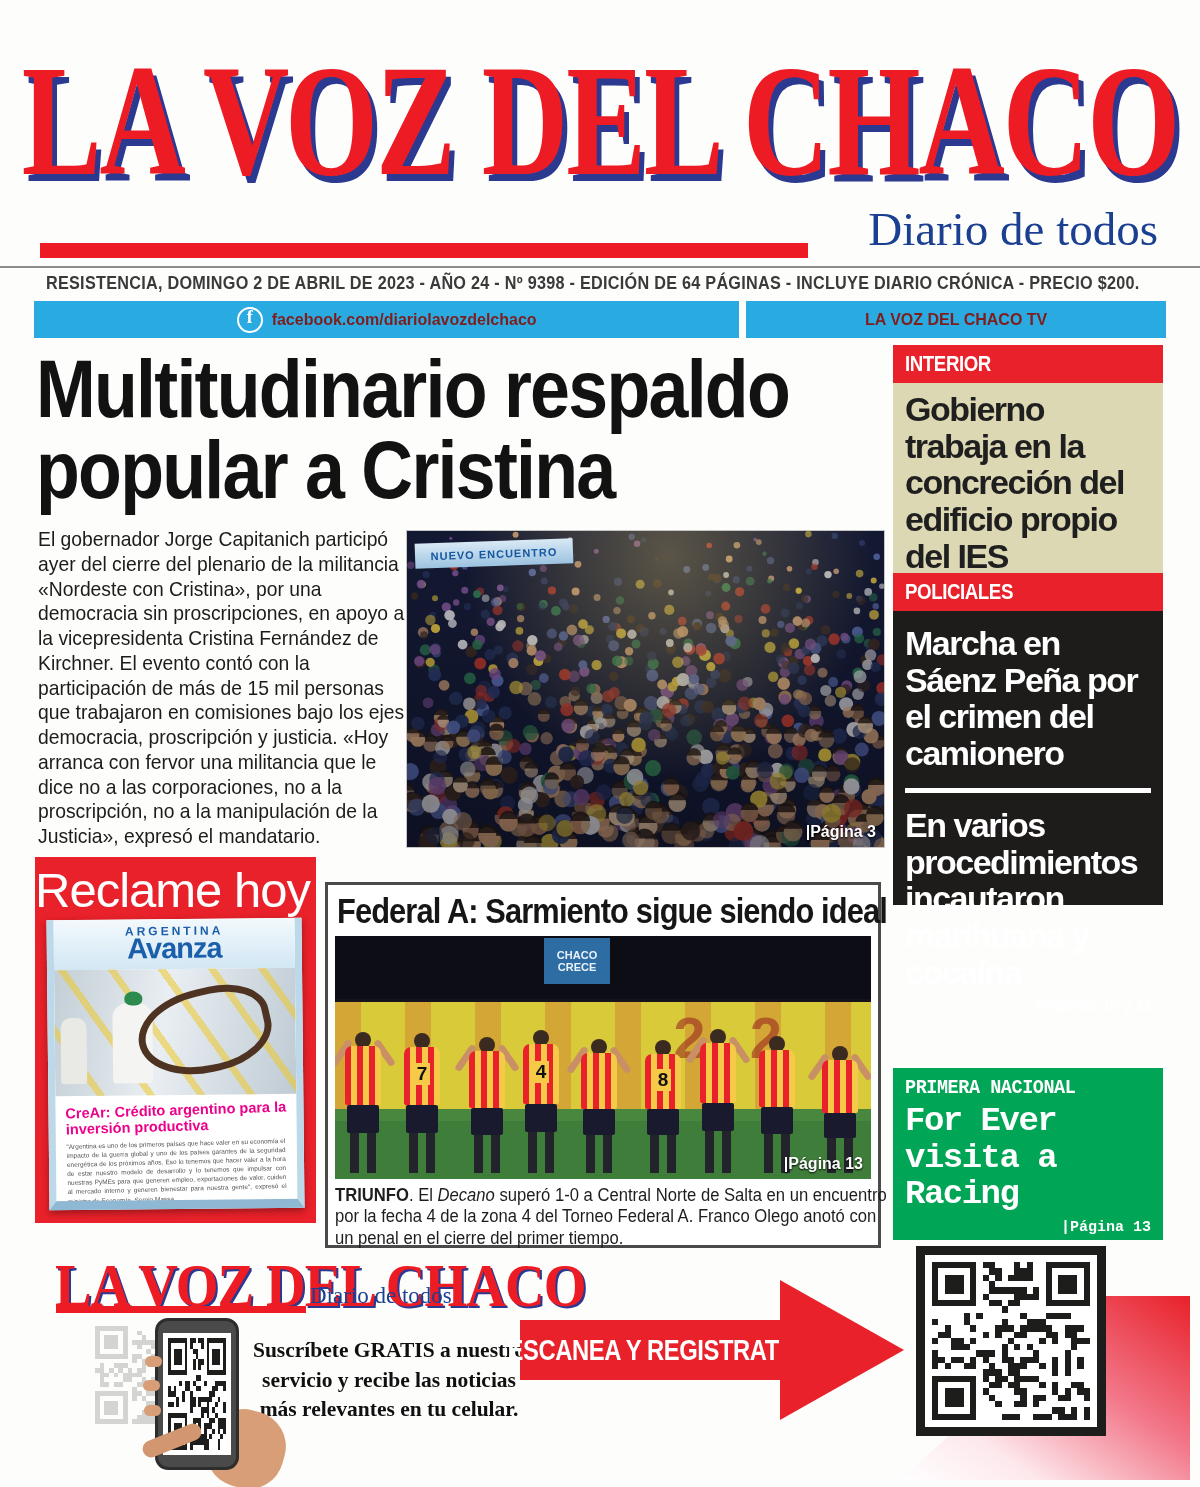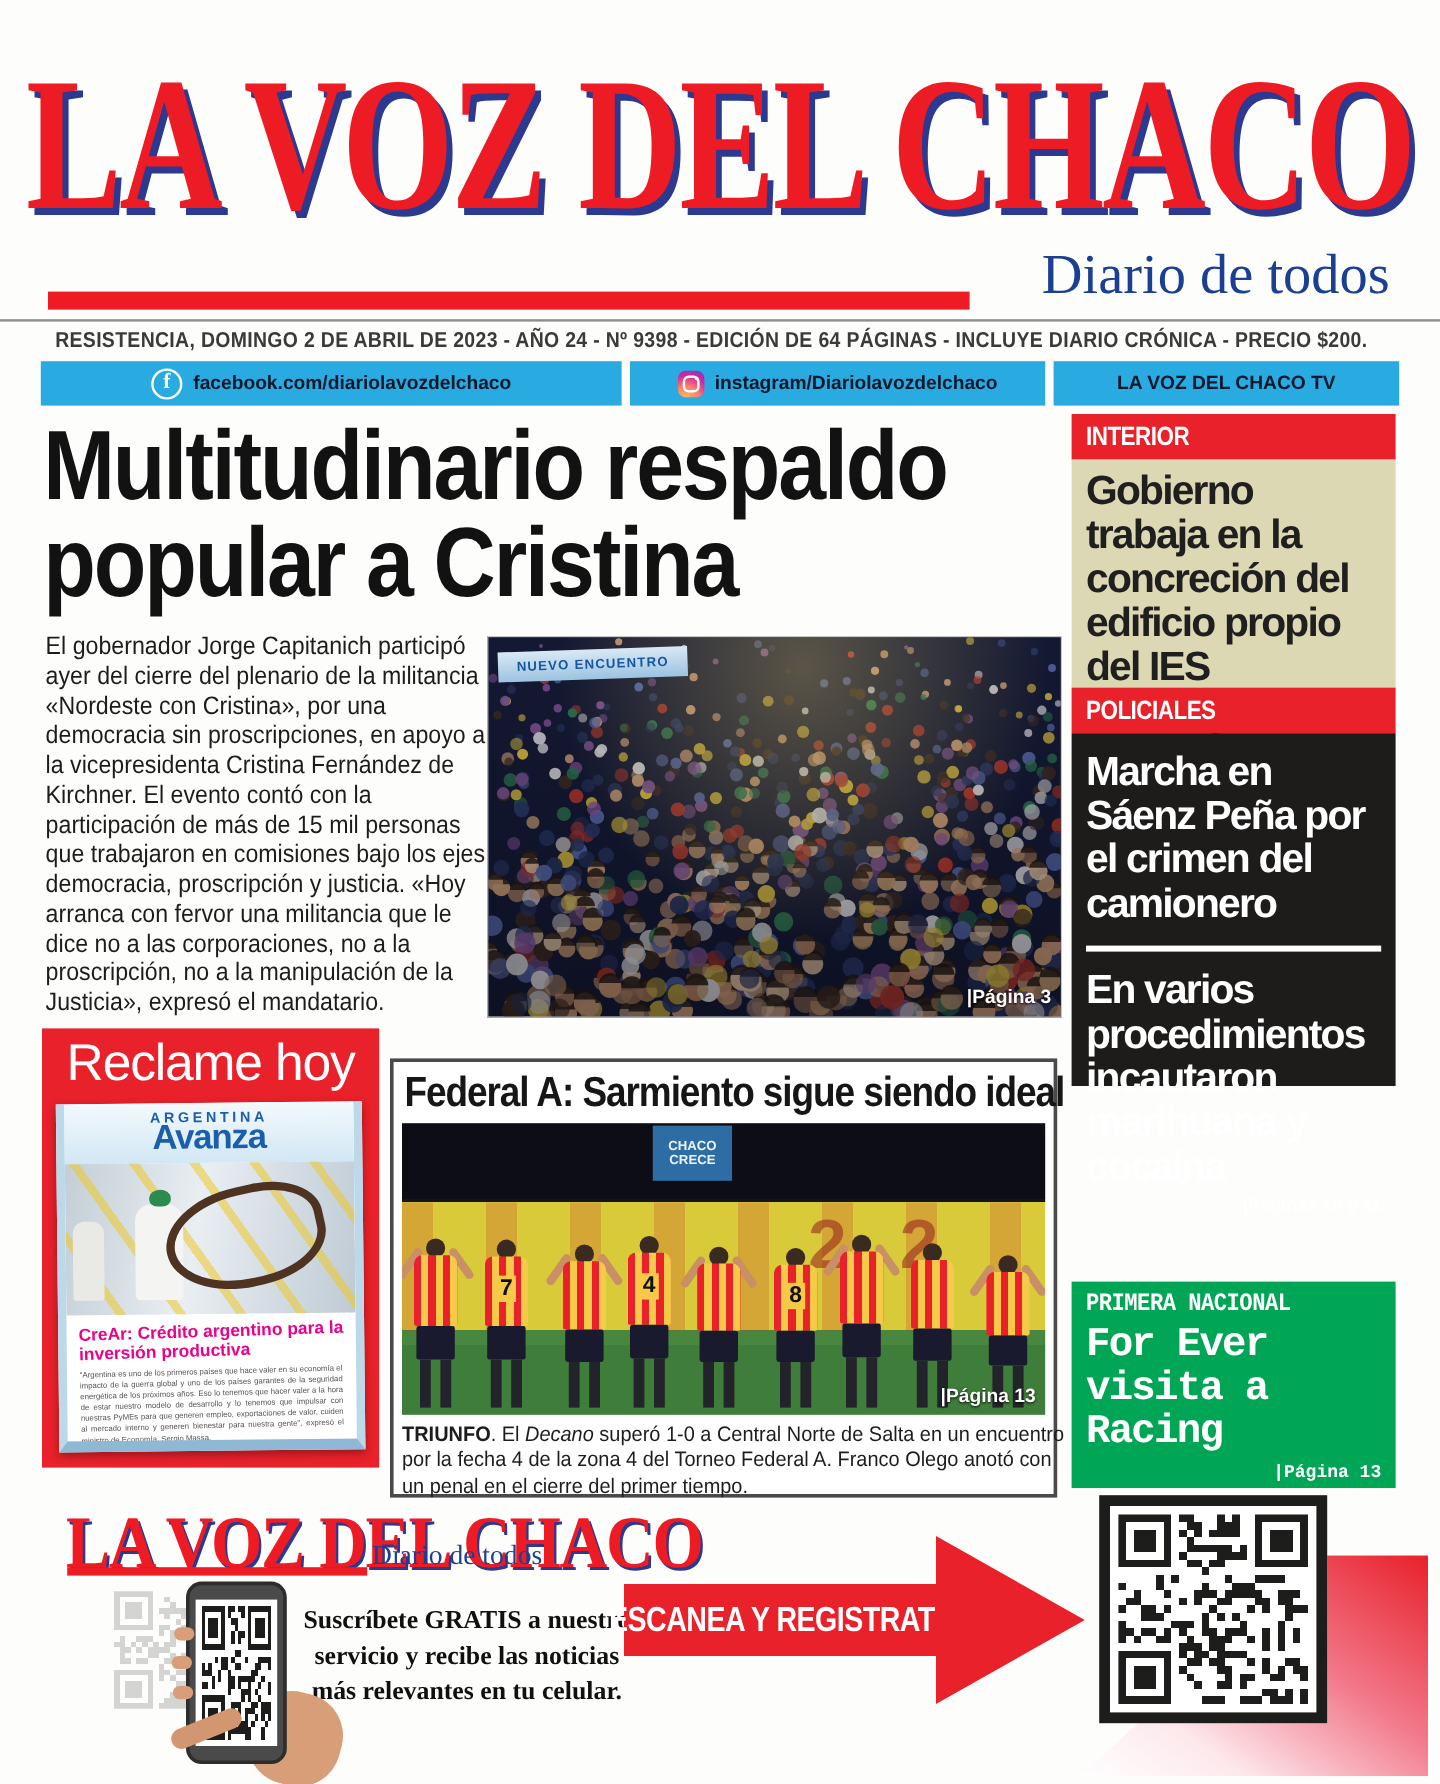--- a/index.html
+++ b/index.html
@@ -11,21 +11,21 @@
     font-size:122px;color:#ed1c24;white-space:nowrap;letter-spacing:-2px;
     transform:scale(.98,1.30);transform-origin:center top;text-shadow:5px 5px 0 #2b3990;}
   .mast-bar{left:40px;top:243px;width:768px;height:15px;background:#ed1c24;}
   .mast-tagline{right:42px;top:202px;font-family:"Liberation Serif",serif;font-size:47px;color:#1b3f91;}
   .rule{left:0;right:0;top:266px;height:2px;background:#8d8d8d;}
   .dateline{left:46px;top:273px;font-weight:bold;font-size:18px;color:#3a3a3a;white-space:nowrap;
     transform:scaleX(.90);transform-origin:left top;letter-spacing:.3px;}
 
   
   .social{left:34px;right:34px;top:301px;height:37px;display:flex;gap:7px;}
-  .seg{background:#29abe2;color:#0f172a;display:flex;align-items:center;justify-content:center;gap:9px;
+  .seg{background:#29abe2;color:#7f1d1d;display:flex;align-items:center;justify-content:center;gap:9px;
     font-weight:bold;font-size:16px;flex-basis:0;}
   .fb-icon{width:22px;height:22px;border:2px solid #fff;border-radius:50%;position:relative;flex:none;}
   .fb-icon::after{content:"f";position:absolute;left:0;right:0;top:-2px;text-align:center;
     font-family:"Liberation Serif",serif;font-size:18px;font-weight:bold;color:#fff;}
   .ig-icon{width:22px;height:22px;border-radius:6px;position:relative;flex:none;
     background:radial-gradient(circle at 30% 110%,#fdc468,#f7806b 40%,#d6249f 70%,#7b3bc4 95%);}
   .ig-icon::before{content:"";position:absolute;inset:4px;border:2px solid #fff;border-radius:5px;}
   .ig-icon::after{content:"";position:absolute;right:5px;top:5px;width:3px;height:3px;border-radius:50%;background:#fff;}
 
   
@@ -52,21 +52,21 @@
   .side-h{font-weight:bold;font-size:34px;letter-spacing:-1.5px;line-height:1.08;}
   .beige{background:#ddd8b4;color:#1f1f1f;}
   .blackblk{background:#1d1c1a;color:#fff;}
   .greenblk{background:#00a555;color:#fff;font-family:Liberation Mono, monospace;}
   .side-ref{text-align:right;font-weight:bold;font-size:15px;margin-top:6px;}
   .divider{height:5px;background:#fff;margin:16px 0 14px 0;}
   .kicker{font-weight:bold;font-size:21px;letter-spacing:-.5px;transform:scaleX(.88);transform-origin:left center;white-space:nowrap;}
 
   
   .ad{left:35px;top:857px;width:281px;height:366px;background:#e8212a;}
-  .ad-title{position:absolute;left:0;right:0;top:5px;text-align:center;color:#fff;font-size:43px;letter-spacing:-1px;}
+  .ad-title{position:absolute;left:0;right:0;top:5px;color:#fff;font-size:49px;letter-spacing:-1px;}
   .poster{position:absolute;left:13px;top:62px;width:255px;height:290px;background:#fff;transform:rotate(-.6deg);
     box-shadow:0 3px 7px rgba(0,0,0,.35);border-left:7px solid #bcd9ea;border-right:7px solid #bcd9ea;
     border-bottom:9px solid #8fb8d4;box-sizing:border-box;overflow:hidden;}
   .poster-head{height:50px;background:linear-gradient(#f3f9fd,#d2e7f4);text-align:center;color:#1b5faa;}
   .poster-head .t1{font-size:12px;font-weight:bold;letter-spacing:3px;padding-top:5px;}
   .poster-head .t2{font-size:29px;font-weight:bold;margin-top:-6px;letter-spacing:-1px;}
   .factory{position:relative;height:126px;overflow:hidden;background:
      repeating-linear-gradient(55deg,transparent 0 34px,rgba(238,200,40,.55) 34px 41px),
      linear-gradient(100deg,#c3ced6,#e9eef2 45%,#bfcbd4);}
   .worker{position:absolute;left:58px;top:34px;width:40px;height:80px;background:#f4f4f2;border-radius:14px 14px 4px 4px;}
@@ -129,24 +129,20 @@
   <div class="abs mast-title">LA VOZ DEL CHACO</div>
   <div class="abs mast-bar"></div>
   <div class="abs mast-tagline">Diario de todos</div>
   <div class="abs rule"></div>
   <div class="abs dateline">RESISTENCIA, DOMINGO 2  DE ABRIL DE 2023 - AÑO 24 - Nº 9398 - EDICIÓN DE 64 PÁGINAS - INCLUYE DIARIO CRÓNICA - PRECIO $200.</div>
 
   <div class="abs social">
     <div class="seg" style="flex-grow:42">
       <span class="fb-icon"></span>
       <span>facebook.com/diariolavozdelchaco</span>
-    </div>
-    <div class="seg" style="flex-grow:30">
-      <span class="ig-icon"></span>
-      <span>instagram/Diariolavozdelchaco</span>
     </div>
     <div class="seg" style="flex-grow:25">
       <span>LA VOZ DEL CHACO TV</span>
     </div>
   </div>
 
   <div class="abs headline">Multitudinario respaldo popular a Cristina</div>
   <div class="abs bodytext">El gobernador Jorge Capitanich participó ayer del cierre del plenario de la militancia «Nordeste con Cristina», por una democracia sin proscripciones, en apoyo a la vicepresidenta Cristina Fernández de Kirchner. El evento contó con la participación de más de 15 mil personas que trabajaron en comisiones bajo los ejes democracia, proscripción y justicia. «Hoy arranca con fervor una militancia que le dice no a las corporaciones, no a la proscripción, no a la manipulación de la Justicia», expresó el mandatario.</div>
 
   <div class="abs photo1">

